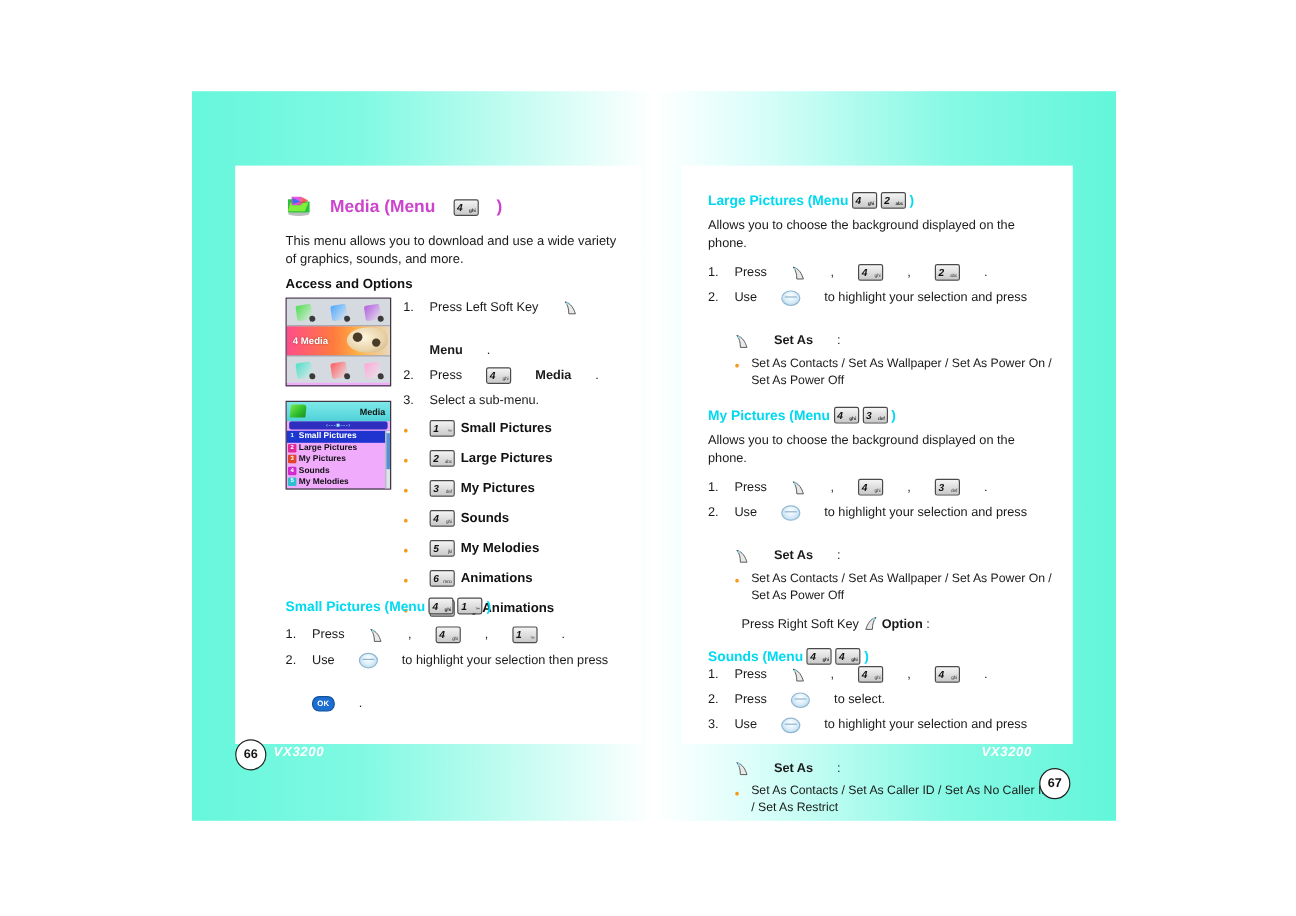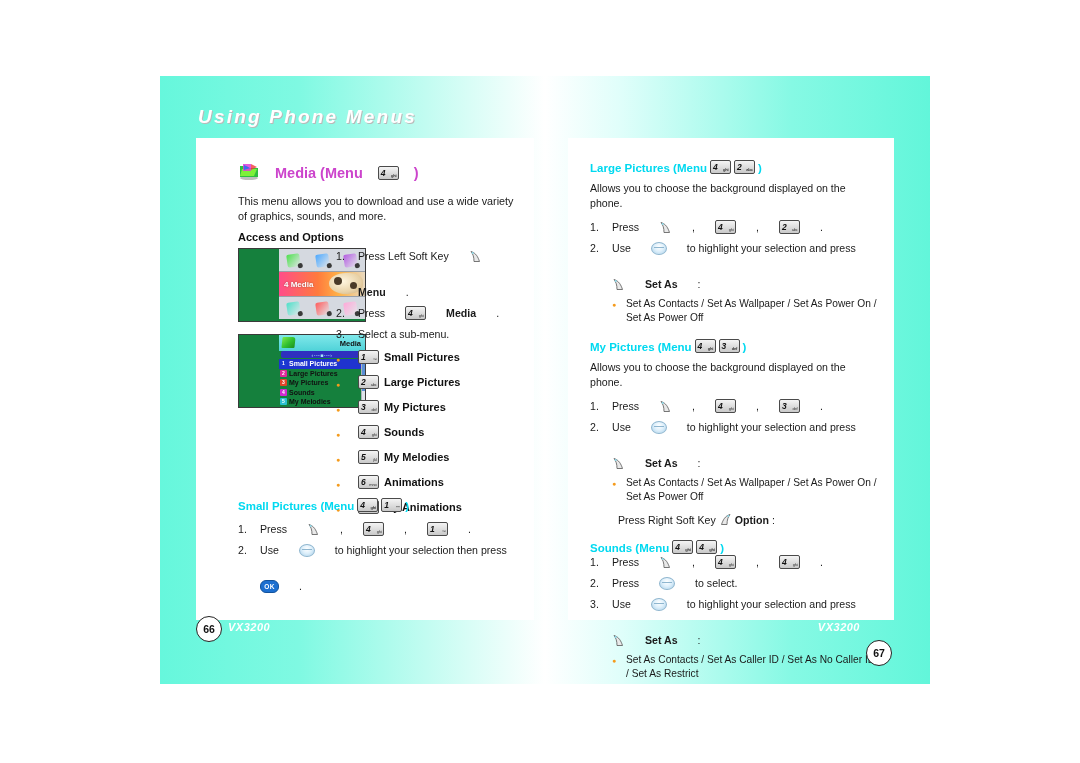--- a/index.html
+++ b/index.html
@@ -120,21 +120,21 @@
   .okkey{
     display:inline-block;width:17px;height:11px;border-radius:6px;
     background:#1c6fd0;border:1px solid #12529c;
     color:#fff;font-size:6.5px;font-weight:bold;
     text-align:center;line-height:11px;vertical-align:middle;
     letter-spacing:0.3px;
   }
   .bold{font-weight:bold;}
 
   
-  .shot{position:absolute;border:1.4px solid #3a3a3a;background:#15803d;padding-left:40px;}
+  .shot{position:absolute;border:1.4px solid #3a3a3a;background:#f0abfc;}
   .shot1{left:42px;top:110px;width:86px;height:72px;}
   .s1-top,.s1-bot{height:22px;display:flex;background:#d5d9e0;}
   .s1-top{border-bottom:1px solid #9aa0a8;}
   .s1-bot{border-top:1px solid #9aa0a8;}
   .s1-cell{flex:1;display:flex;align-items:center;justify-content:center;}
   .ic{width:13px;height:13px;border-radius:2px;position:relative;transform:rotate(-8deg);}
   .ic::after{content:"";position:absolute;right:-2px;bottom:-2px;width:5px;height:5px;border-radius:50%;background:#3a3a3a;}
   .s1-mid{
     height:24px;position:relative;
     background:linear-gradient(to right,#ff4d8a 0%,#ff7a3d 45%,#ffb347 70%,#e8d9c0 100%);
@@ -184,23 +184,20 @@
     position:absolute;right:0;top:0;width:3px;height:100%;
     background:#dfe4ea;border-left:1px solid #aeb4bb;
   }
   .s2-scroll i{position:absolute;left:0;top:2px;width:3px;height:30px;background:#5a8fd6;}
 </style>
 </head>
 <body>
 
 <div class="spread">
 
-  <div class="banner">
-    <div class="banner-title">Using Phone Menus</div>
-  </div>
 
   <div class="page page-left" id="page-left">
       <div class="h-media">
         <span><svg width="22" height="18" viewBox="0 0 22 18">
             <ellipse cx="11" cy="16" rx="9" ry="2" fill="#bdbdbd"></ellipse>
             <path d="M2 4 L9 4 L11 6 L20 6 L20 15 L2 15 Z" fill="#2fbf3f"></path>
             <path d="M4 7 L19 7 L16 14 L2 14 Z" fill="#7ef03a"></path>
             <path d="M5 2 L13 2 L13 9 L5 9 Z" fill="#e03ad8" opacity="0.85"></path>
             <path d="M6 3 L12 6 L6 8 Z" fill="#3a6ef0"></path>
             <path d="M13 2 L19 5 L13 8 Z" fill="#f03a3a" opacity="0.8"></path>

